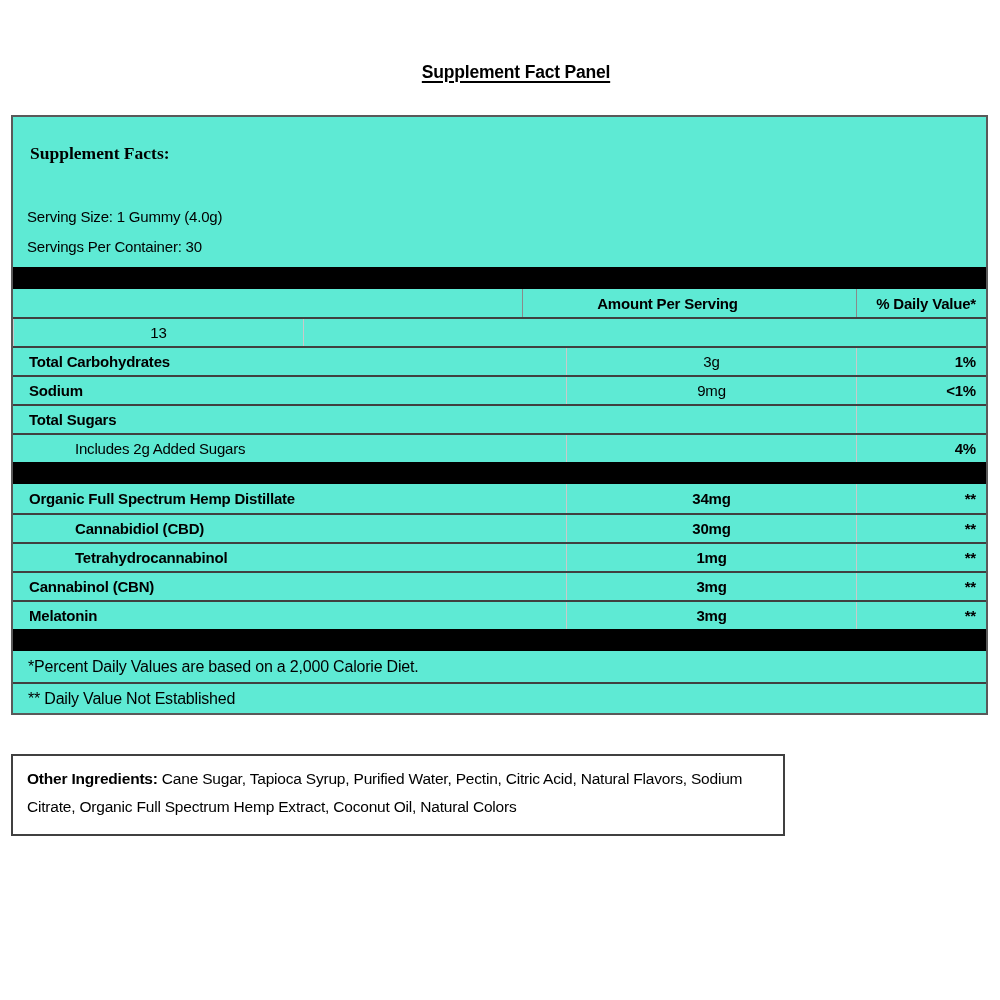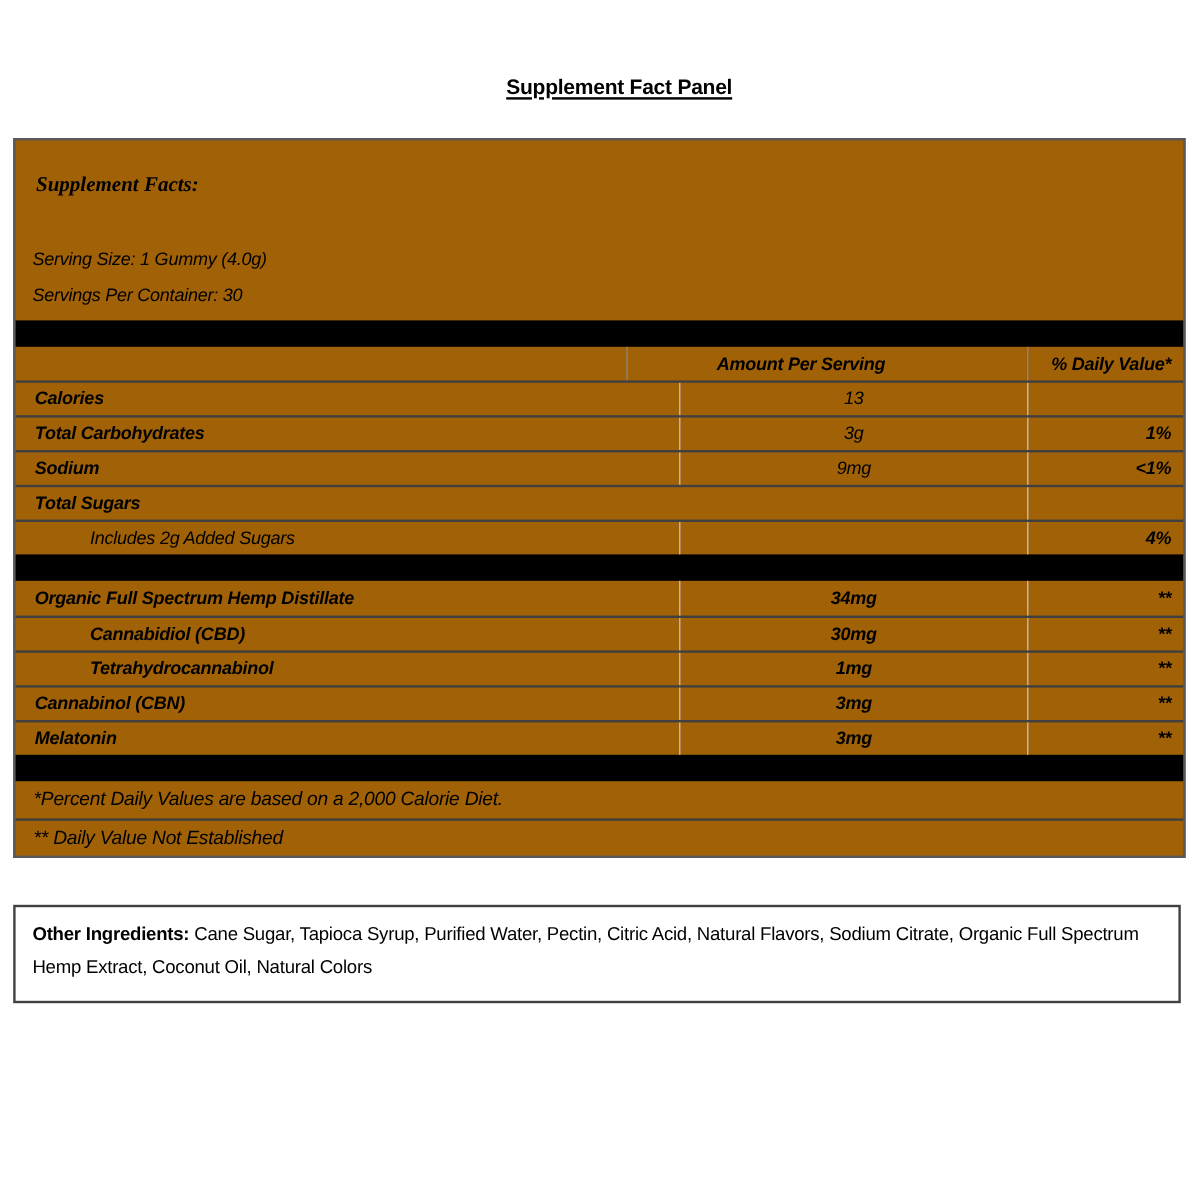--- a/index.html
+++ b/index.html
@@ -24,22 +24,21 @@
     text-decoration: underline;
     text-decoration-thickness: 2px;
     text-underline-offset: 3px;
   }
 
   
   .panel {
     position: absolute; left: 11px; top: 115px;
     width: 977px;
     border: 2px solid #595959;
-    background: #a16207;
-    font-style: italic;
+    background: #5eead4;
   }
   .panel-head { padding: 26px 0 11px 0; }
   .facts-title {
     font-family: "Liberation Serif", "DejaVu Serif", serif;
     font-weight: bold; font-size: 17.5px;
     padding-left: 17px;
   }
   .serving-line {
     font-size: 15px; letter-spacing: -0.2px;
     padding-left: 14px; line-height: 19px;
@@ -86,21 +85,21 @@
     border-top: 2px solid #404040;
     font-size: 16px; letter-spacing: -0.2px;
     padding-left: 15px;
     text-align: right;
   }
   .footnote-row.after-bar { border-top: none; }
 
   
   .ingredients-box {
     position: absolute; left: 11px; top: 754px;
-    width: 973px; min-height: 82px;
+    width: 774px; min-height: 82px;
     border: 2px solid #404040;
     padding: 9px 16px 9px 14px;
     font-size: 15.5px; letter-spacing: -0.2px;
     line-height: 28px;
   }
   .ingredients-label { font-weight: bold; }
 </style>
 </head>
 <body>
 
@@ -118,21 +117,20 @@
 
   <div class="black-bar"></div>
 
   <div class="row header-row after-bar">
     <div class="c-label"></div>
     <div class="c-amount">Amount Per Serving</div>
     <div class="c-dv">% Daily Value*</div>
   </div>
 
   <div class="row">
-    <div class="c-label">Calories</div>
     <div class="c-amount light">13</div>
     <div class="c-dv"></div>
   </div>
 
   <div class="row">
     <div class="c-label">Total Carbohydrates</div>
     <div class="c-amount light">3g</div>
     <div class="c-dv">1%</div>
   </div>
 

